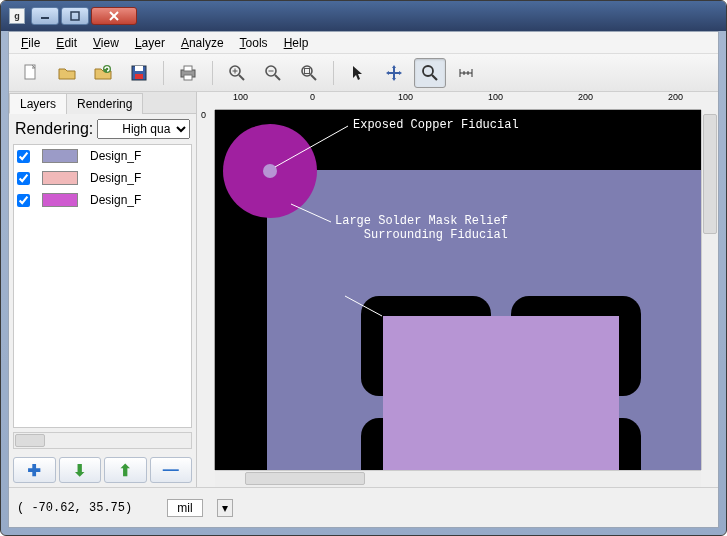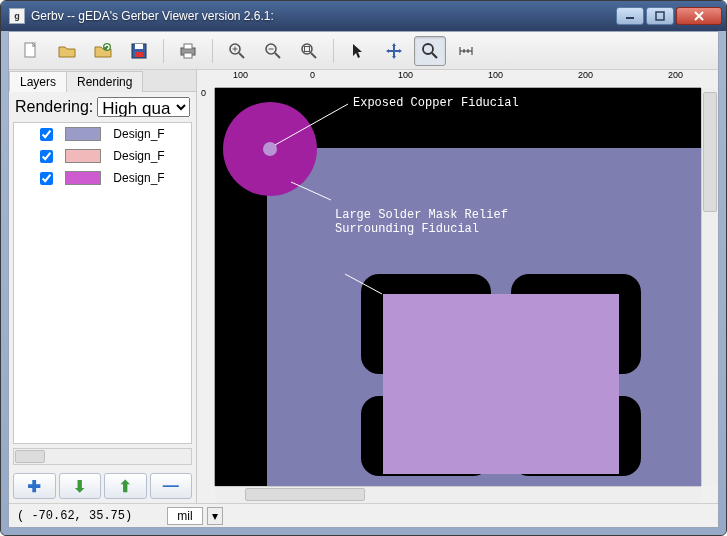--- a/index.html
+++ b/index.html
@@ -30,24 +30,24 @@
   .body { flex:1; display:flex; overflow:hidden; }
 
   
   .leftpanel { width: 188px; background:#f0f0f0; border-right:1px solid #c9c9c9; display:flex; flex-direction:column; }
   .tabs { display:flex; height:22px; border-bottom:1px solid #c9c9c9; background:#e4e4e4; }
   .tab { padding:3px 10px; border:1px solid #c9c9c9; border-bottom:none; margin-right:-1px; background:#ececec; position:relative; top:1px;}
   .tab.active { background:#f7f7f7; border-bottom:1px solid #f7f7f7; }
 
   .rendering-row { display:flex; align-items:center; padding:5px 6px; gap:4px; }
   .rendering-row label { font-size:16px; }
-  .rendering-row select { flex:1; font-size:17px; height:20px; }
+  .rendering-row select { flex:1; font-size:12px; height:20px;padding-left:20px; }
 
   .layerlist { flex:1; background:#fff; border:1px solid #c9c9c9; margin:0 4px; overflow:hidden; }
-  .layerrow { display:flex; align-items:center; height:22px; padding:0 3px; gap:12px;justify-content:center; }
+  .layerrow { display:flex; align-items:center; height:22px; padding:0 3px; gap:12px; }
   .layerrow input[type=checkbox]{ width:13px; height:13px;}
   .swatch { width:36px; height:14px; border:1px solid #888; }
   .layername { font-size:12px; overflow:hidden; white-space:nowrap; }
 
   .hscroll-left { height:17px; margin:4px; border:1px solid #ccc; background:#eee; position:relative;}
   .hscroll-left .thumb { position:absolute; left:1px; top:1px; width:30px; height:13px; background:#dcdcdc; border:1px solid #bfbfbf; border-radius:2px;}
 
   .layerbtns { display:flex; gap:3px; padding:4px; }
   .lbtn { flex:1; height:26px; border:1px solid #b6c0cf; background:linear-gradient(#fff,#e4e9f1); border-radius:3px; display:flex; align-items:center; justify-content:center; font-size:16px; font-weight:bold;}
 
@@ -64,39 +64,38 @@
   .hscrollrow .spacer { width:18px;}
   .hscrollrow .hscroll { flex:1; background:#eee; border-top:1px solid #ccc; position:relative; margin-right:17px;}
   .hscrollrow .hscroll .thumb { position:absolute; top:1px; left:30px; width:120px; height:13px; background:#dcdcdc; border:1px solid #bfbfbf; border-radius:2px;}
 
   
   .board-bg { position:absolute; left:52px; top:60px; right:0; bottom:0; background:#7e7eb1; }
   .fiducial { position:absolute; left:8px; top:14px; width:94px; height:94px; border-radius:50%; background:#a020a0; }
   .fiducial .via { position:absolute; left:50%; top:50%; width:14px; height:14px; margin:-7px 0 0 -7px; border-radius:50%; background:#b795d4; }
   .pad-black { position:absolute; background:#000; border-radius:18px;}
   .pad-paste { position:absolute; background:#b795d4; }
-  .annot { position:absolute; color:#fff; font-family: "Courier New", monospace; font-size:12px; white-space:pre;}
+  .annot { position:absolute; color:#fff; font-family: "Courier New", monospace; font-size:12px; white-space:pre;text-align:right;}
   .lead { stroke:#fff; stroke-width:1; fill:none;}
 
-  .statusbar { height:24px; display:flex; align-items:center; padding:0 8px; gap:10px; background:#f0f0f0; border-top:1px solid #cfcfcf; font-size:12px;}
+  .statusbar { height:40px; display:flex; align-items:center; padding:0 8px; gap:10px; background:#f0f0f0; border-top:1px solid #cfcfcf; font-size:12px;}
   .statusbar .coords { width:140px; font-family: "Courier New", monospace;}
-  .statusbar .unitbox { display:flex; align-items:center; gap:4px;}
+  .statusbar .unitbox { display:flex; align-items:center; gap:14px;}
   .statusbar .unitbox input { width:36px; height:18px; font-size:12px; text-align:center; border:1px solid #aaa;}
   .statusbar .unitbox .dd { width:16px; height:18px; border:1px solid #aaa; display:flex; align-items:center; justify-content:center; background:#eee;}
   .statusbar .hint { flex:1; }
 
   svg.icon { width:20px; height:20px; }
 </style>
 </head>
 <body>
 
 <div class="window">
   <div class="titlebar">
     <div class="appicon">g</div>
-    <div class="title">Gerbv -- gEDA's Gerber Viewer version 2.6.1:</div>
     <div class="winbtns">
       <div class="winbtn min">
           <svg width="10" height="10">
             <line x1="1" y1="7" x2="9" y2="7" stroke="#2c3e57" stroke-width="2"></line>
           </svg>
         </div>
       <div class="winbtn max">
           <svg width="10" height="10">
             <rect x="1" y="1" width="8" height="8" fill="none" stroke="#2c3e57" stroke-width="1.5"></rect>
           </svg>
@@ -105,20 +104,29 @@
           <svg width="12" height="12">
             <line x1="2" y1="2" x2="10" y2="10" stroke="#fff" stroke-width="2"></line>
             <line x1="10" y1="2" x2="2" y2="10" stroke="#fff" stroke-width="2"></line>
           </svg>
         </div>
     </div>
   </div>
 
   <div class="inner">
 
+    <div class="menubar">
+      <div class="menuitem"><span class="ul">F</span><span>ile</span></div>
+      <div class="menuitem"><span class="ul">E</span>dit</div>
+      <div class="menuitem"><span class="ul">V</span>iew</div>
+      <div class="menuitem"><span class="ul">L</span>ayer</div>
+      <div class="menuitem"><span class="ul">A</span>nalyze</div>
+      <div class="menuitem"><span class="ul">T</span>ools</div>
+      <div class="menuitem"><span class="ul">H</span>elp</div>
+    </div>
 
     <div class="toolbar">
       <div class="tbtn">
           <svg class="icon" viewBox="0 0 20 20">
             <rect x="4" y="2" width="10" height="14" fill="#fff" stroke="#888"></rect>
             <polyline points="11,2 14,5 11,5" fill="#ddd" stroke="#888"></polyline>
           </svg>
         </div>
       <div class="tbtn">
           <svg class="icon" viewBox="0 0 20 20">
@@ -261,21 +269,21 @@
             <div class="pad-black" style="left:146px; top:308px; width:130px; height:80px;"></div>
             <div class="pad-black" style="left:296px; top:308px; width:130px; height:80px;"></div>
             <div class="pad-paste" style="left:168px; top:206px; width:236px; height:180px;"></div>
 
             <svg style="position:absolute; left:0; top:0; width:100%; height:100%; pointer-events:none;">
               <line class="lead" x1="60" y1="57" x2="133" y2="16"></line>
               <line class="lead" x1="76" y1="94" x2="116" y2="112"></line>
               <line class="lead" x1="167" y1="206" x2="130" y2="186"></line>
             </svg>
             <div class="annot" style="left:138px; top:8px;">Exposed Copper Fiducial</div>
-            <div class="annot" style="left:120px; top:120px;">Large Solder Mask Relief
+            <div class="annot" style="left:120px; top:104px;">Large Solder Mask Relief
 Surrounding Fiducial</div>
           </div>
           <div class="vscroll">
               <div class="thumb"></div>
             </div>
         </div>
         <div class="hscrollrow">
           <div class="spacer"></div>
           <div class="hscroll">
               <div class="thumb"></div>

